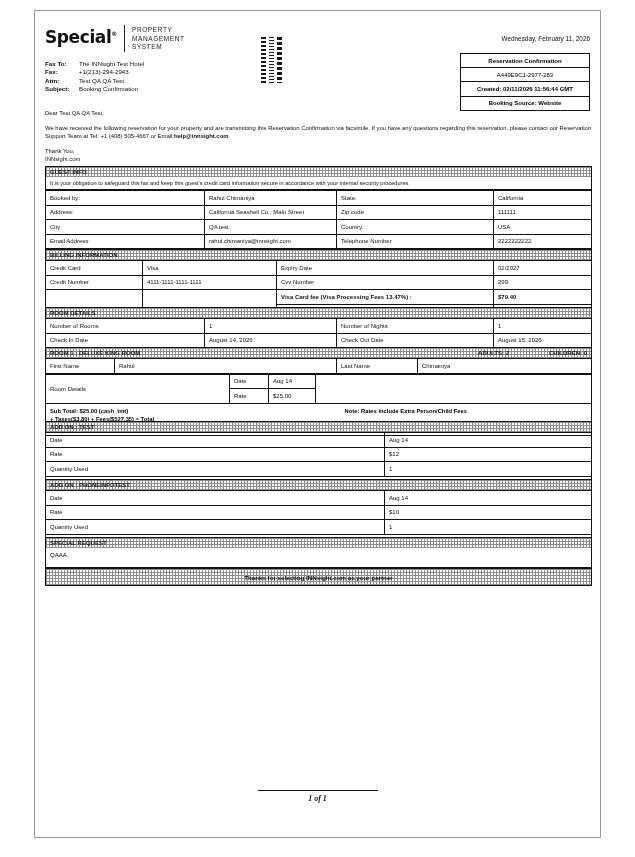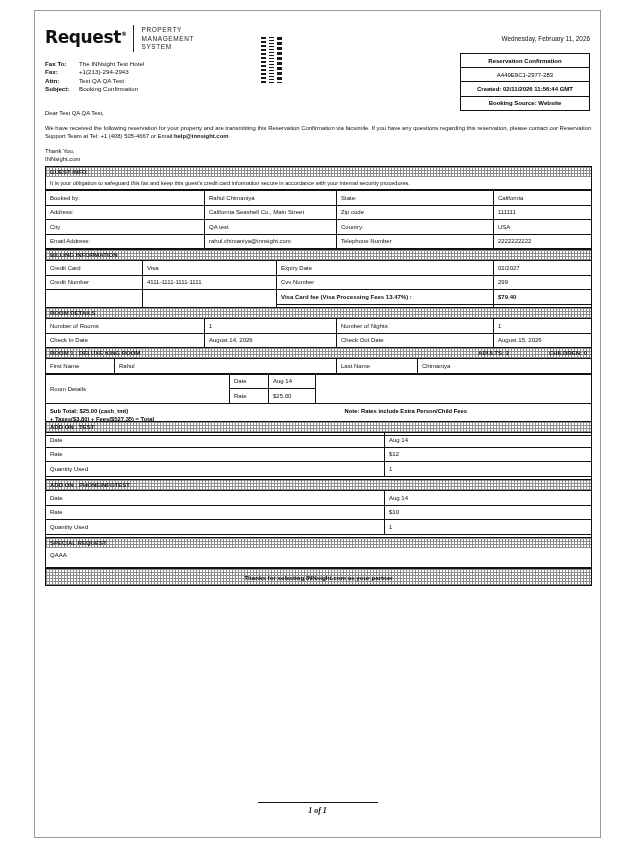--- a/index.html
+++ b/index.html
@@ -58,21 +58,21 @@
   .band span{text-transform:uppercase;}
   .band .rt{font-weight:bold;}
   table.t{width:100%;border-collapse:collapse;font-size:6px;color:#111;
     table-layout:fixed;}
   table.t td{border:1px solid #111;padding:2.6px 4px;vertical-align:middle;
     line-height:8.2px;word-wrap:break-word;}
   td.bold{font-weight:bold;}
   .footer-band{position:absolute;left:10px;width:547px;border:1px solid #111;
     text-align:center;font-size:6.2px;font-weight:bold;padding:4.5px 0;
     box-sizing:border-box;color:#111;}
-  .pagefoot{position:absolute;left:0;right:0;bottom:22px;text-align:center;}
+  .pagefoot{position:absolute;left:0;right:0;bottom:34px;text-align:center;}
   .pagefoot .rule{width:120px;height:1px;background:#111;margin:0 auto 3px;}
   .pagefoot .num{font-style:italic;font-weight:bold;font-size:8px;color:#111;
     font-family:"Liberation Serif", serif;}
   .disc{border:1px solid #111;border-top:none;padding:3px 4px;font-size:5.6px;
     color:#111;}
   .subtot{border:1px solid #111;border-top:none;padding:3px 4px;font-size:5.8px;
     line-height:8.4px;display:flex;justify-content:space-between;align-items:flex-start;}
   .subtot .left{font-weight:bold;max-width:230px;}
   .subtot .right{font-weight:bold;font-size:5.8px;padding-right:120px;}
   .sr-body{border:1px solid #111;border-top:none;padding:3.5px 4px;font-size:6px;
@@ -80,21 +80,21 @@
 </style>
 </head>
 <body>
 
 <div class="page">
   <div class="sheet">
 
     <div class="hdr">
       <div class="logo-row">
         <div class="logo-mark">
-          <span>Request</span><span class="reg">®</span>
+          <span>Special</span><span class="reg">®</span>
         </div>
         <div class="logo-div"></div>
         <div class="logo-sub">
           <div>PROPERTY</div>
           <div>MANAGEMENT</div>
           <div>SYSTEM</div>
         </div>
       </div>
 
       <div class="fax-block">

